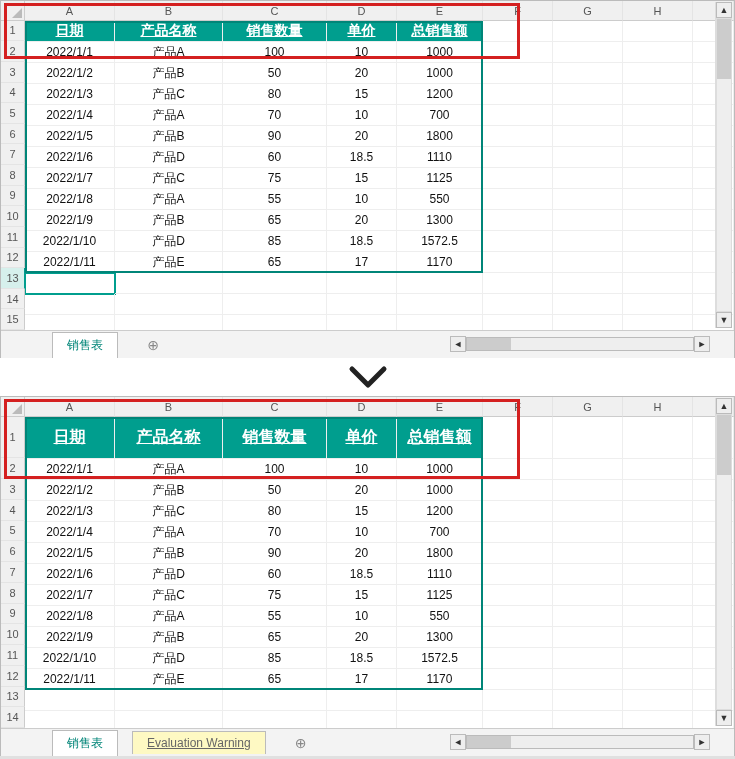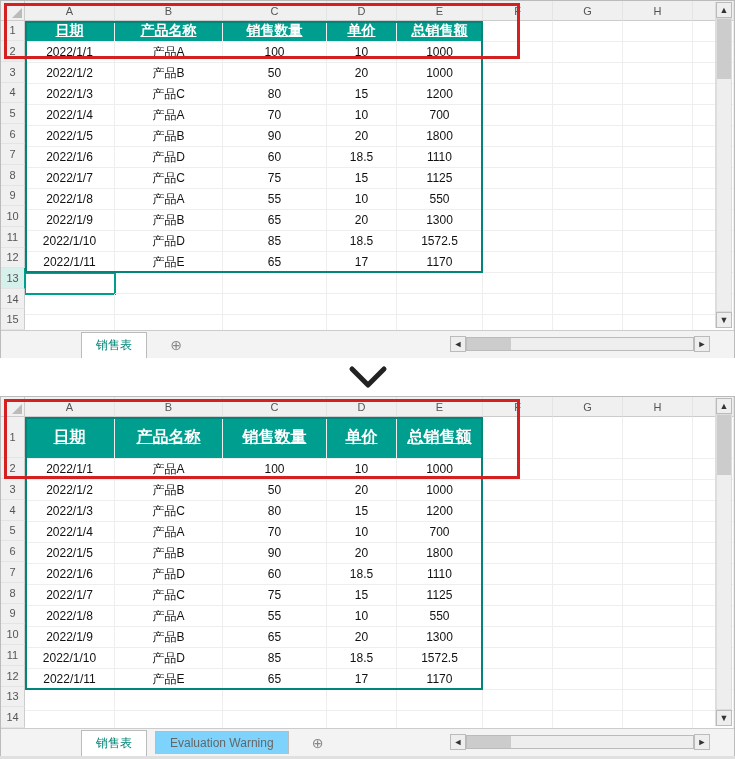--- a/index.html
+++ b/index.html
@@ -103,36 +103,36 @@
     border:3px solid #d42020;
     pointer-events:none;
   }
   
   .tabbar {
     height:28px;
     background:#f3f3f3;
     border-top:1px solid #ccc;
     display:flex;
     align-items:center;
-    padding-left:80px;
-    gap:6px;
+    padding-left:51px;
+    gap:12px;
     position:relative;
   }
   .tab {
     padding:4px 14px;
     font-size:12px;
     background:#fff;
     border:1px solid #bbb;
     border-bottom:none;
     color:#008578;
     margin-right:2px;
     display:flex;
     align-items:center;
   }
-  .tab.inactive { background:#7dd3fc; color:#666; }
+  .tab.inactive { background:#fef9c3; color:#666;text-decoration:underline; }
   .tab-add {
     width:22px;
     height:22px;
     border-radius:50%;
     display:flex;
     align-items:center;
     justify-content:center;
     color:#888;
     font-size:14px;
     margin-left:10px;

